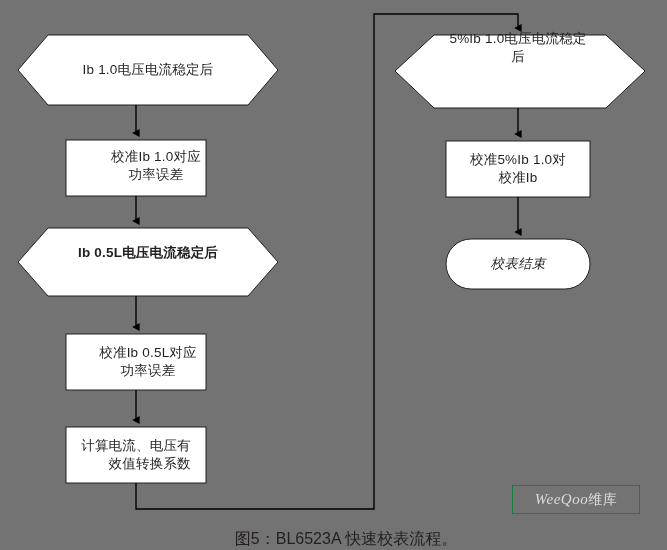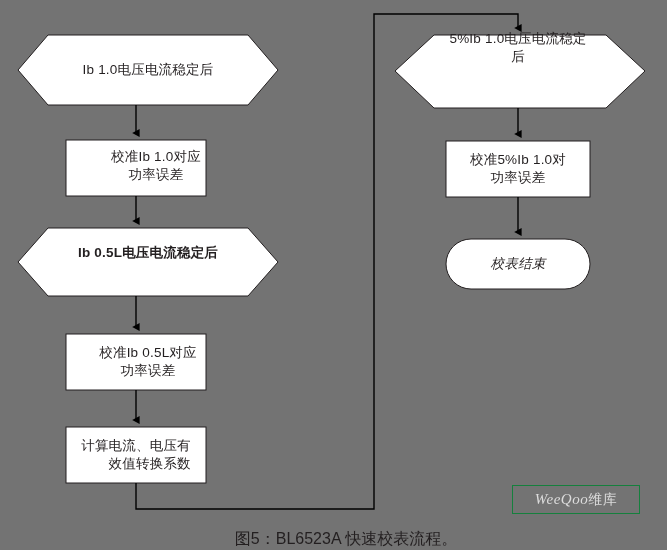--- a/index.html
+++ b/index.html
@@ -121,21 +121,21 @@
   <div class="node-label" style="left:66px; top:334px; width:164px; height:56px;">校准Ib 0.5L对应
 功率误差</div>
 
   <div class="node-label" style="left:66px; top:427px; width:140px; height:56px;text-align:right;">计算电流、电压有
 效值转换系数</div>
 
   <div class="node-label" style="left:410px; top:17px; width:216px; height:61px;">5%Ib 1.0电压电流稳定
 后</div>
 
   <div class="node-label" style="left:446px; top:141px; width:144px; height:56px;">校准5%Ib 1.0对
-功率误差</div>
+校准Ib</div>
 
   <div class="node-label" style="left:446px; top:239px; width:144px; height:50px;font-style:italic;">校表结束</div>
 
   <div class="watermark">
     <span>WeeQoo</span>
       <span class="wm-cn">维库</span>
   </div>
 
   <div class="caption">图5：BL6523A 快速校表流程。</div>
 

